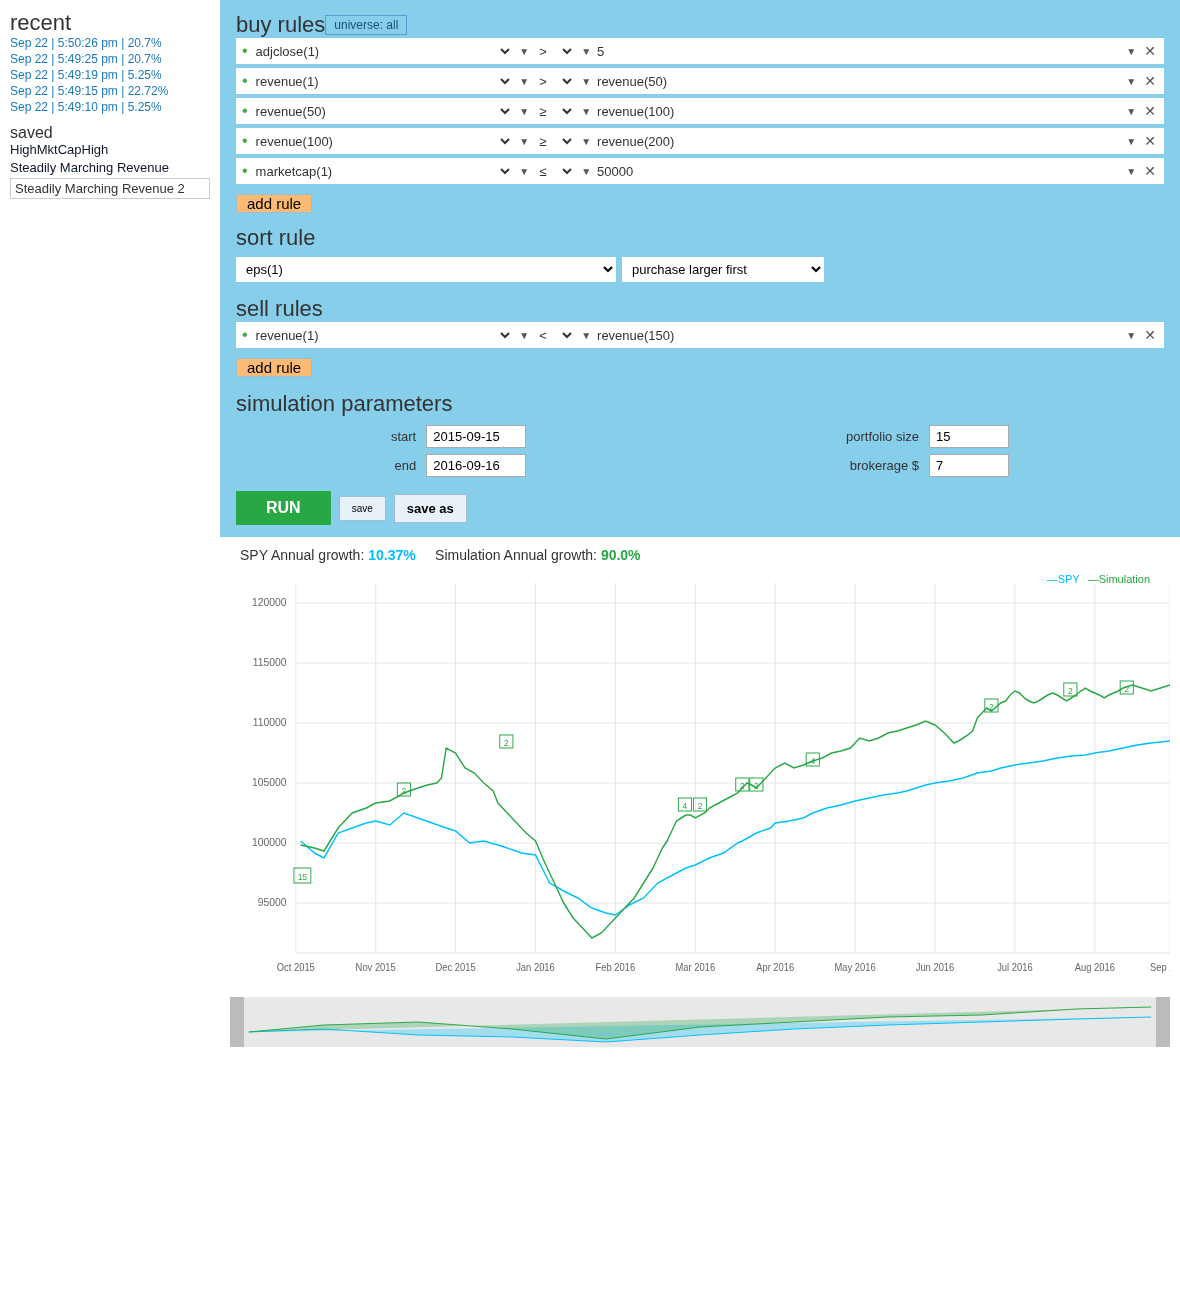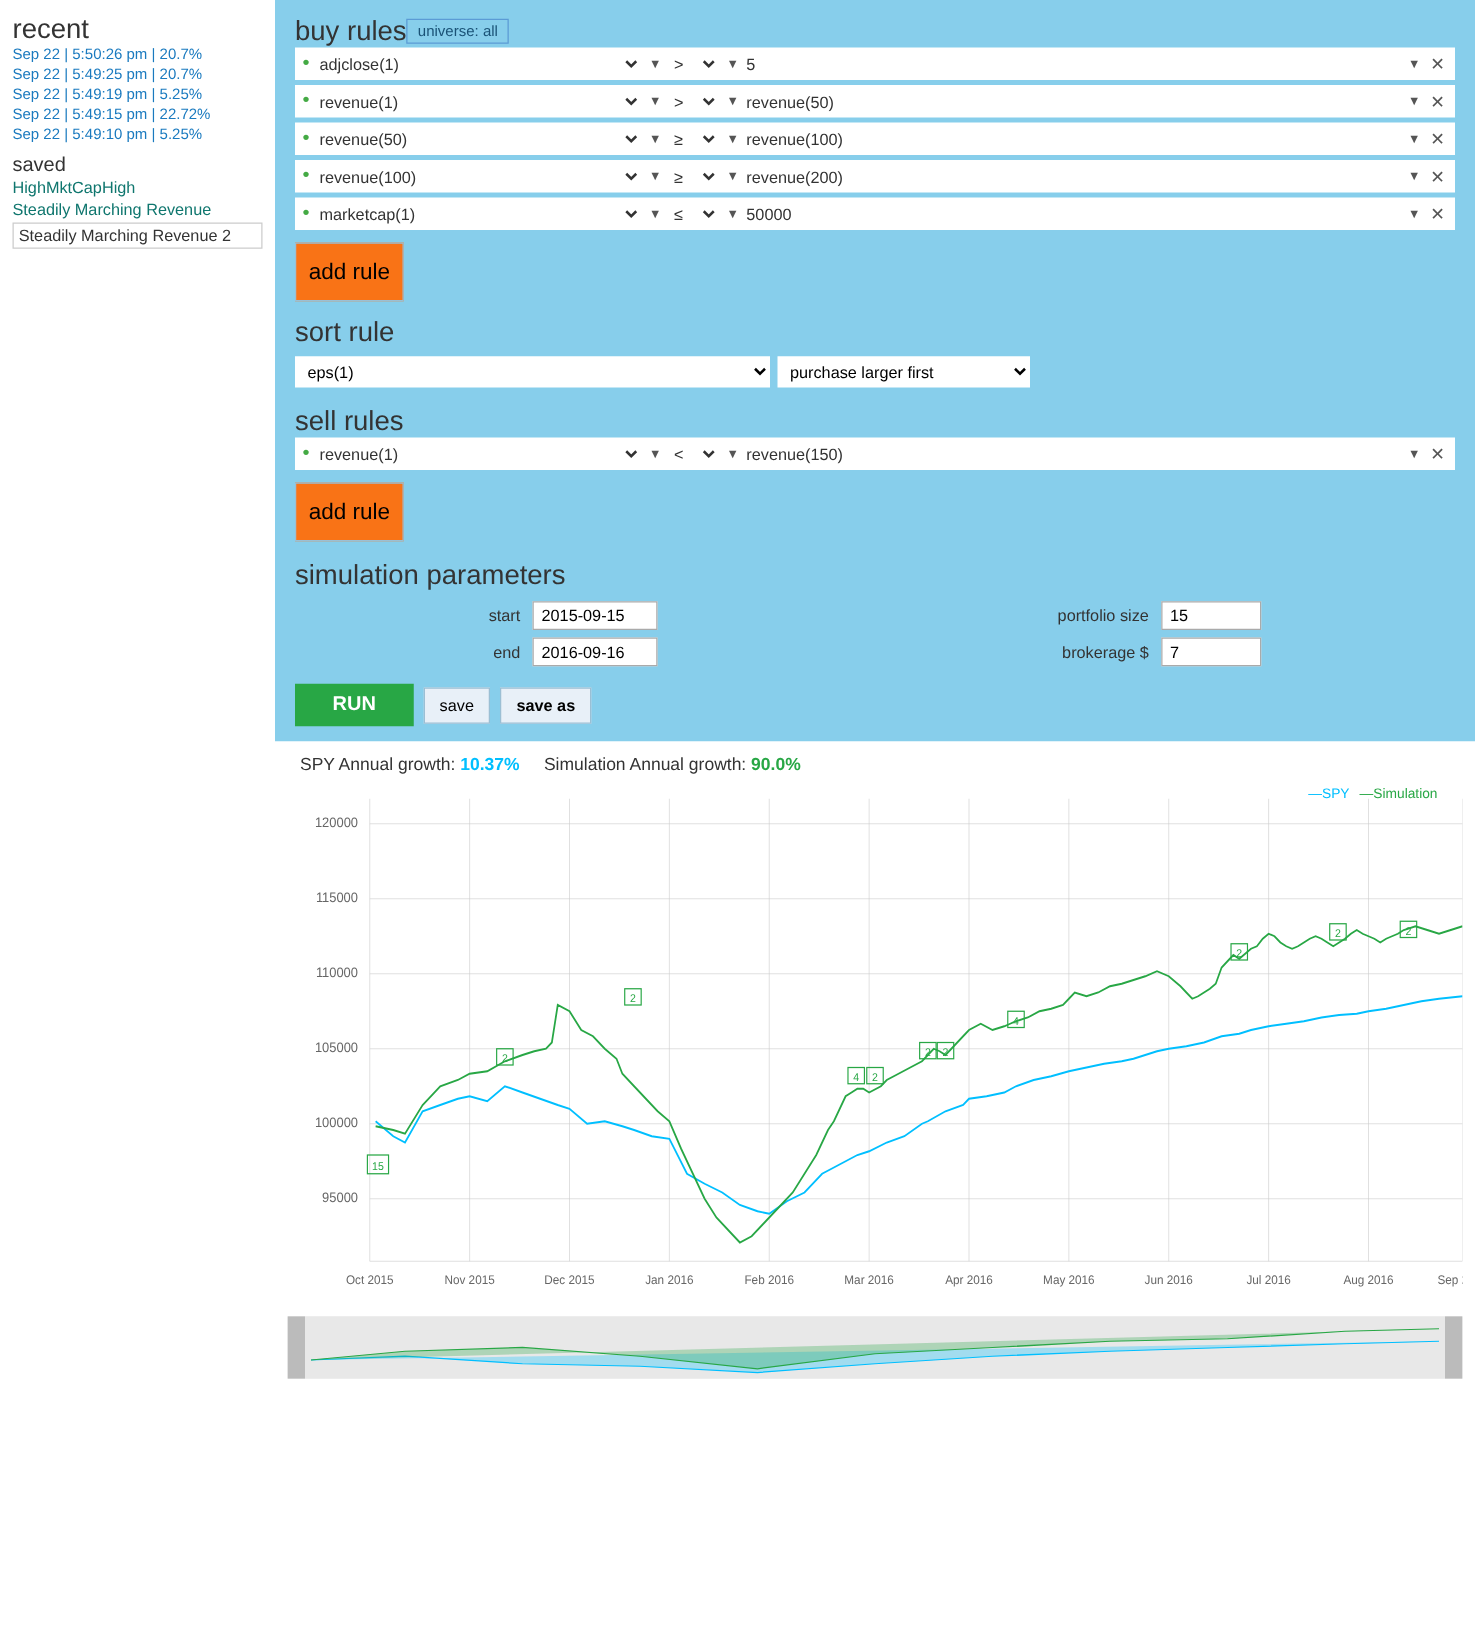--- a/index.html
+++ b/index.html
@@ -5,63 +5,63 @@
     * { box-sizing: border-box; margin: 0; padding: 0; }
     body { font-family: Arial, sans-serif; font-size: 13px; background: #fff; width: 1180px; }
 
     .main-layout { display: flex; width: 1180px; }
 
     
     .sidebar { width: 220px; padding: 10px; flex-shrink: 0; }
     .sidebar-recent-title { font-size: 22px; color: #333; font-weight: normal; }
     .sidebar-recent-item { color: #1a7abf; font-size: 12px; cursor: pointer; display: block; margin-bottom: 2px; }
     .sidebar-saved-title { font-size: 16px; color: #333; font-weight: normal; margin-top: 10px; }
-    .sidebar-saved-item { color: #0f766e; font-size: 13px; cursor: pointer; display: block; margin-bottom: 3px; }
+    .sidebar-saved-item { color: #0f172a; font-size: 13px; cursor: pointer; display: block; margin-bottom: 3px; }
     .sidebar-saved-item.selected { background: #fff; border: 1px solid #ccc; padding: 2px 4px; color: #333; }
 
     
     .right-panel { flex: 1; padding: 0; }
 
     
     .rules-panel { background: #87CEEB; padding: 12px 16px; position: relative; }
     .rules-panel-header { display: flex; justify-content: flex-start; align-items: center; }
     .section-title { font-size: 22px; color: #333; font-weight: normal; }
     .universe-badge { border: 1px solid #5b9bd5; background: transparent; color: #1a5276; padding: 2px 8px; font-size: 12px; cursor: pointer; }
 
     
     .rule-row { display: flex; align-items: center; background: white; margin-bottom: 4px; padding: 4px 6px; gap: 4px; }
     .rule-dot { color: #4a4; font-size: 16px; }
     .rule-select { border: none; background: transparent; font-size: 13px; color: #333; flex: 1; min-width: 80px; }
     .rule-op-select { border: none; background: transparent; font-size: 13px; color: #333; width: 40px; }
     .rule-val-input { border: none; background: transparent; font-size: 13px; color: #333; flex: 2; }
     .rule-dropdown-btn { background: none; border: none; cursor: pointer; color: #555; font-size: 10px; padding: 0 2px; }
     .rule-remove-btn { background: none; border: none; cursor: pointer; color: #555; font-size: 14px; padding: 0 2px; }
 
-    .add-rule-btn { background: #f97316; border: 1px solid #9bbfd4; padding: 12px 10px; cursor: pointer; font-size: 18px; margin-top: 6px; display: inline-block; }
+    .add-rule-btn { background: #fdba74; border: 1px solid #9bbfd4; padding: 0 10px; cursor: pointer; font-size: 15px; margin-top: 6px; display: inline-block; }
 
     
     .sort-section { margin-top: 12px; }
     .sort-row { display: flex; align-items: center; gap: 6px; margin-top: 6px; }
     .sort-field-select { background: white; border: none; font-size: 13px; padding: 4px 6px; flex: 1; max-width: 380px; }
     .sort-order-select { background: white; border: none; font-size: 13px; padding: 4px 6px; width: 202px; }
 
     
     .sell-section { margin-top: 14px; }
 
     
     .sim-section { margin-top: 14px; }
     .sim-grid { display: grid; grid-template-columns: auto auto auto auto; gap: 6px 10px; align-items: center; margin-top: 8px; }
     .sim-label { font-size: 13px; color: #333; text-align: right; }
     .sim-input { border: 1px solid #aaa; background: white; padding: 3px 6px; font-size: 13px; width: 100px; }
     .sim-input-small { border: 1px solid #aaa; background: white; padding: 3px 6px; font-size: 13px; width: 80px; }
 
     
     .action-buttons { display: flex; align-items: center; gap: 8px; margin-top: 14px; }
     .run-btn { background: #28a745; color: white; border: none; padding: 8px 30px; font-size: 16px; font-weight: bold; cursor: pointer; }
-    .save-btn { background: #e8f0f8; border: 1px solid #9bbfd4; padding: 6px 12px; cursor: pointer; font-size: 13px; }
+    .save-btn { background: #e8f0f8; border: 1px solid #9bbfd4; padding: 6px 12px; cursor: pointer; font-size: 10px; }
     .save-as-btn { background: #e8f0f8; border: 1px solid #9bbfd4; padding: 6px 12px; cursor: pointer; font-size: 13px; font-weight: bold; }
 
     
     .stats-bar { padding: 10px 20px; font-size: 14px; color: #333; }
     .spy-value { color: #00bfff; font-weight: bold; }
     .sim-value { color: #28a745; font-weight: bold; }
 
     
     .chart-container { padding: 0 10px 10px 10px; position: relative; }
     .chart-legend { position: absolute; top: 0; right: 20px; font-size: 11px; display: flex; gap: 8px; }

